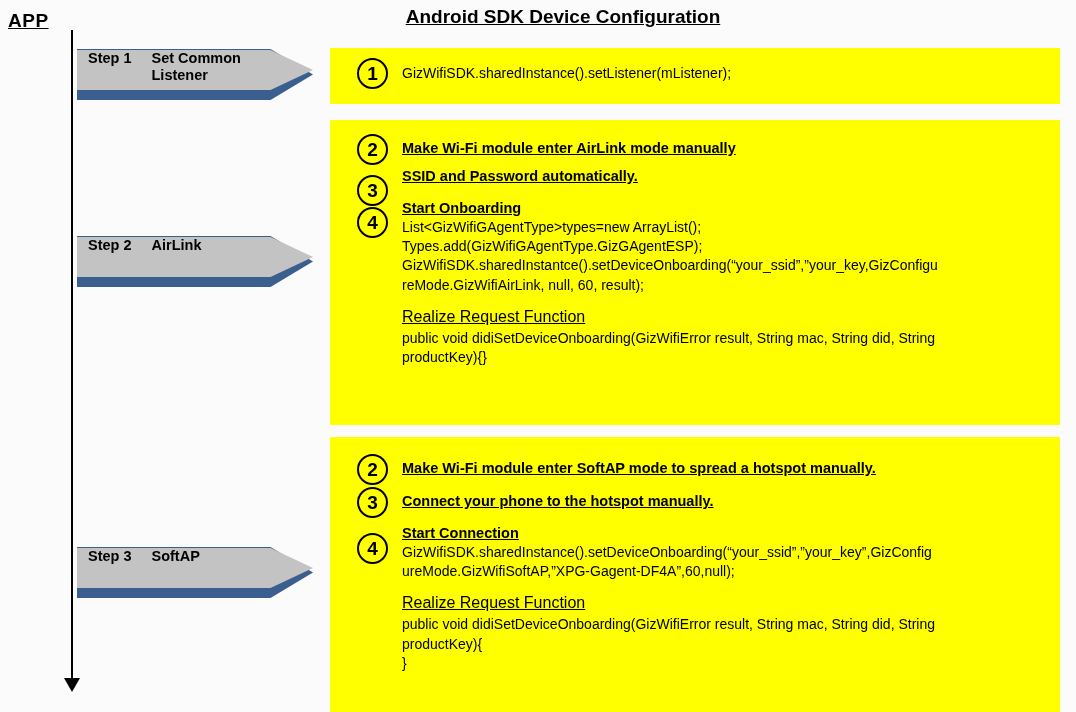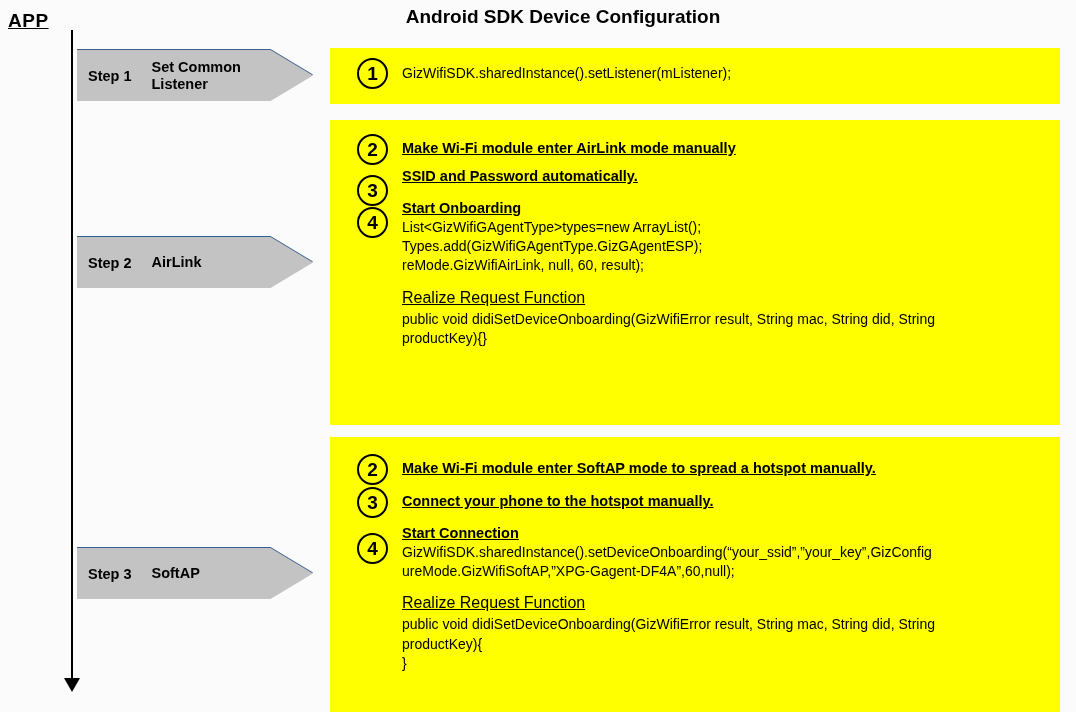--- a/index.html
+++ b/index.html
@@ -29,20 +29,21 @@
   #diagram-title {
     position: absolute;
     left: 0;
     top: 6px;
     width: 1076px;
     text-align: center;
     font-size: 19px;
     font-weight: bold;
     padding-left: 50px;
     box-sizing: border-box;
+    text-decoration: underline;
   }
 
   
   #timeline-axis {
     position: absolute;
     left: 71px;
     top: 30px;
     width: 2px;
     height: 652px;
     background: #000;
@@ -56,26 +57,25 @@
     border-left: 8px solid transparent;
     border-right: 8px solid transparent;
     border-top: 14px solid #000;
   }
 
   
   .step-chevron {
     position: absolute;
     left: 77px;
     width: 236px;
-    height: 51px;
+    height: 40px;
     background: #c3c3c3;
     -webkit-clip-path: polygon(0 0, 82% 0, 100% 50%, 82% 100%, 0 100%);
     clip-path: polygon(0 0, 82% 0, 100% 50%, 82% 100%, 0 100%);
     display: flex;
-    align-items: center;
   }
   .step-chevron-border {
     position: absolute;
     left: 77px;
     width: 236px;
     height: 51px;
     background: #3a5f8f;
     -webkit-clip-path: polygon(0 0, 82% 0, 100% 50%, 82% 100%, 0 100%);
     clip-path: polygon(0 0, 82% 0, 100% 50%, 82% 100%, 0 100%);
   }
@@ -211,20 +211,21 @@
     </div>
   </div>
 
   <div class="step-item nudge-top-lg">
     <span class="circle-num" style="top:8px">4</span>
     <div class="item-heading-block">
       <span>Start Onboarding</span>
     </div>
     <div class="code-line">List&lt;GizWifiGAgentType&gt;types=new ArrayList();</div>
     <div class="code-line">Types.add(GizWifiGAgentType.GizGAgentESP);</div>
+    <div class="code-line">GizWifiSDK.sharedInstantce().setDeviceOnboarding(“your_ssid”,”your_key,GizConfigu</div>
     <div class="code-line">reMode.GizWifiAirLink, null, 60, result);</div>
   </div>
 
   <div class="sub-block">
     <div class="sub-heading">Realize Request Function</div>
     <div class="code-line">public void didiSetDeviceOnboarding(GizWifiError result, String mac, String did, String</div>
     <div class="code-line">productKey){}</div>
   </div>
 </div>
 

